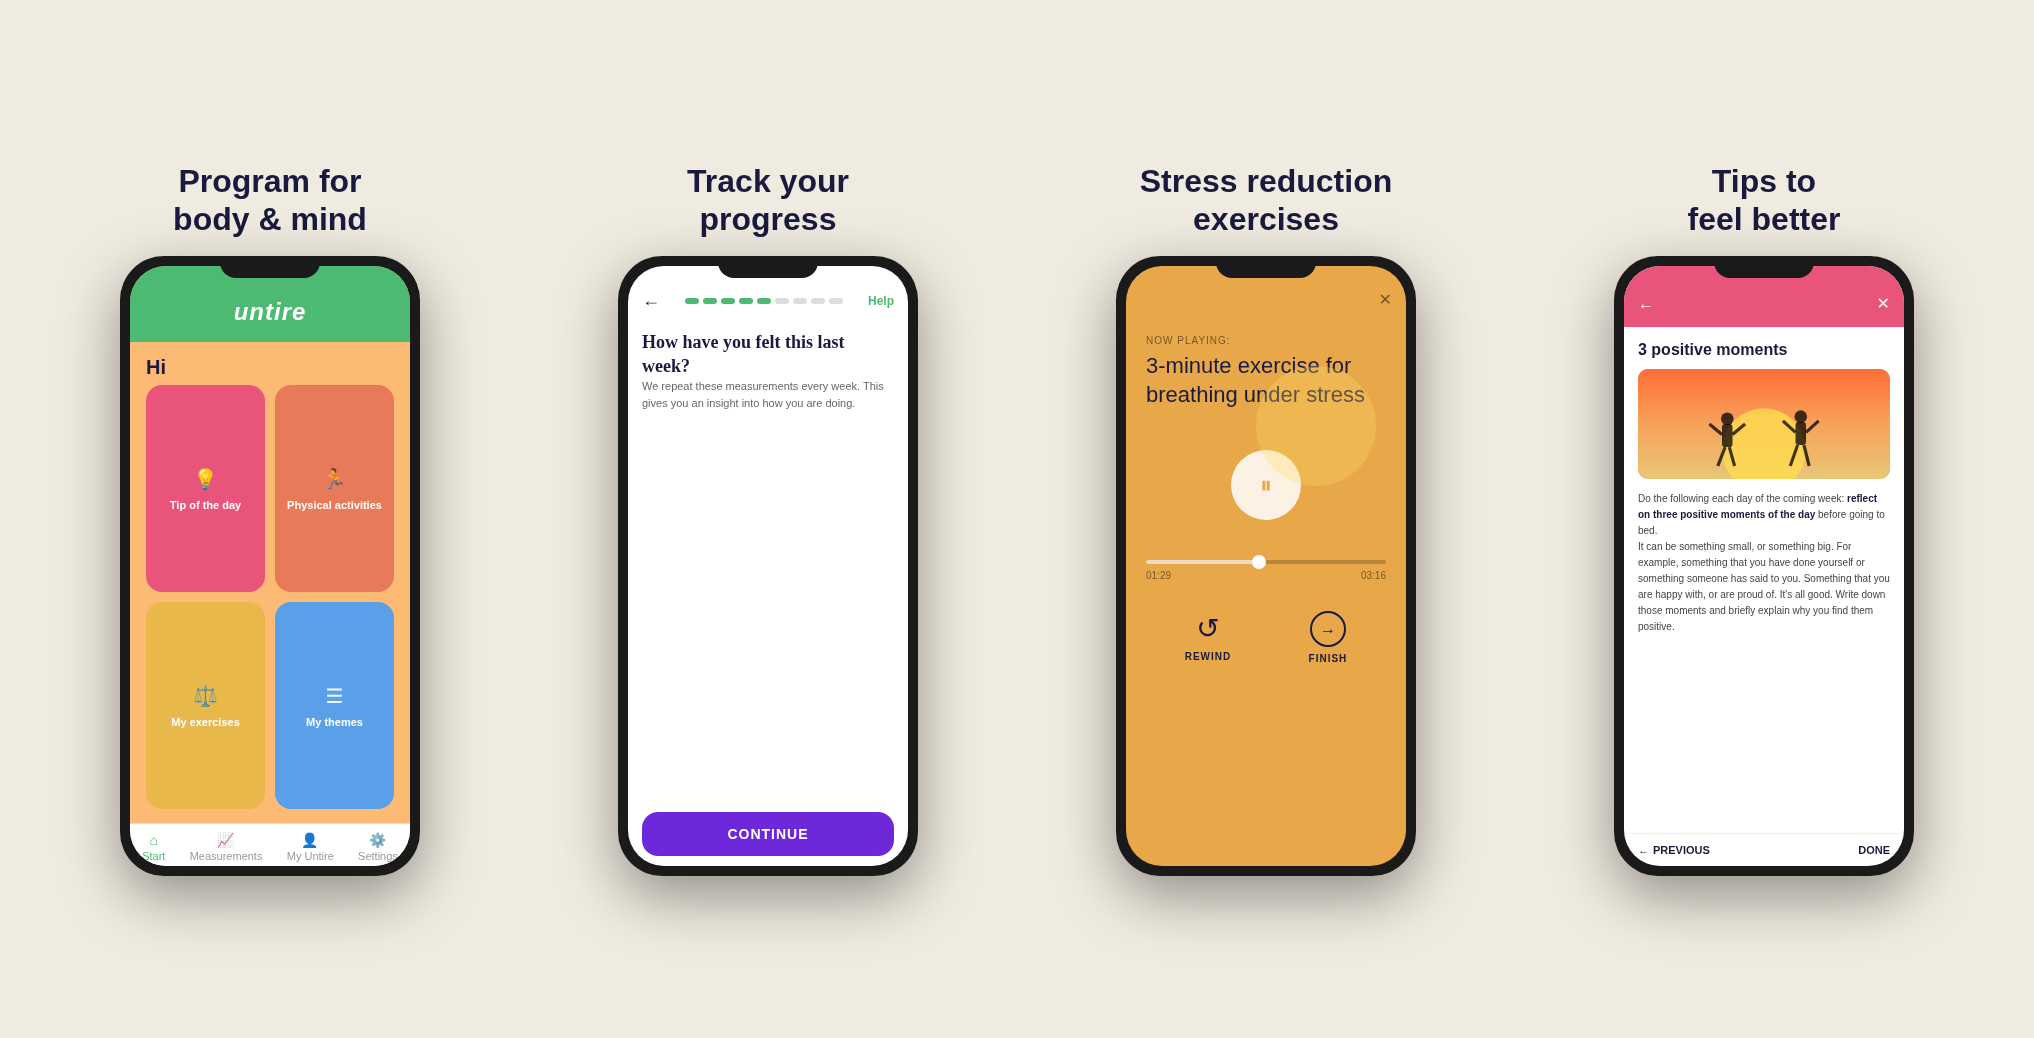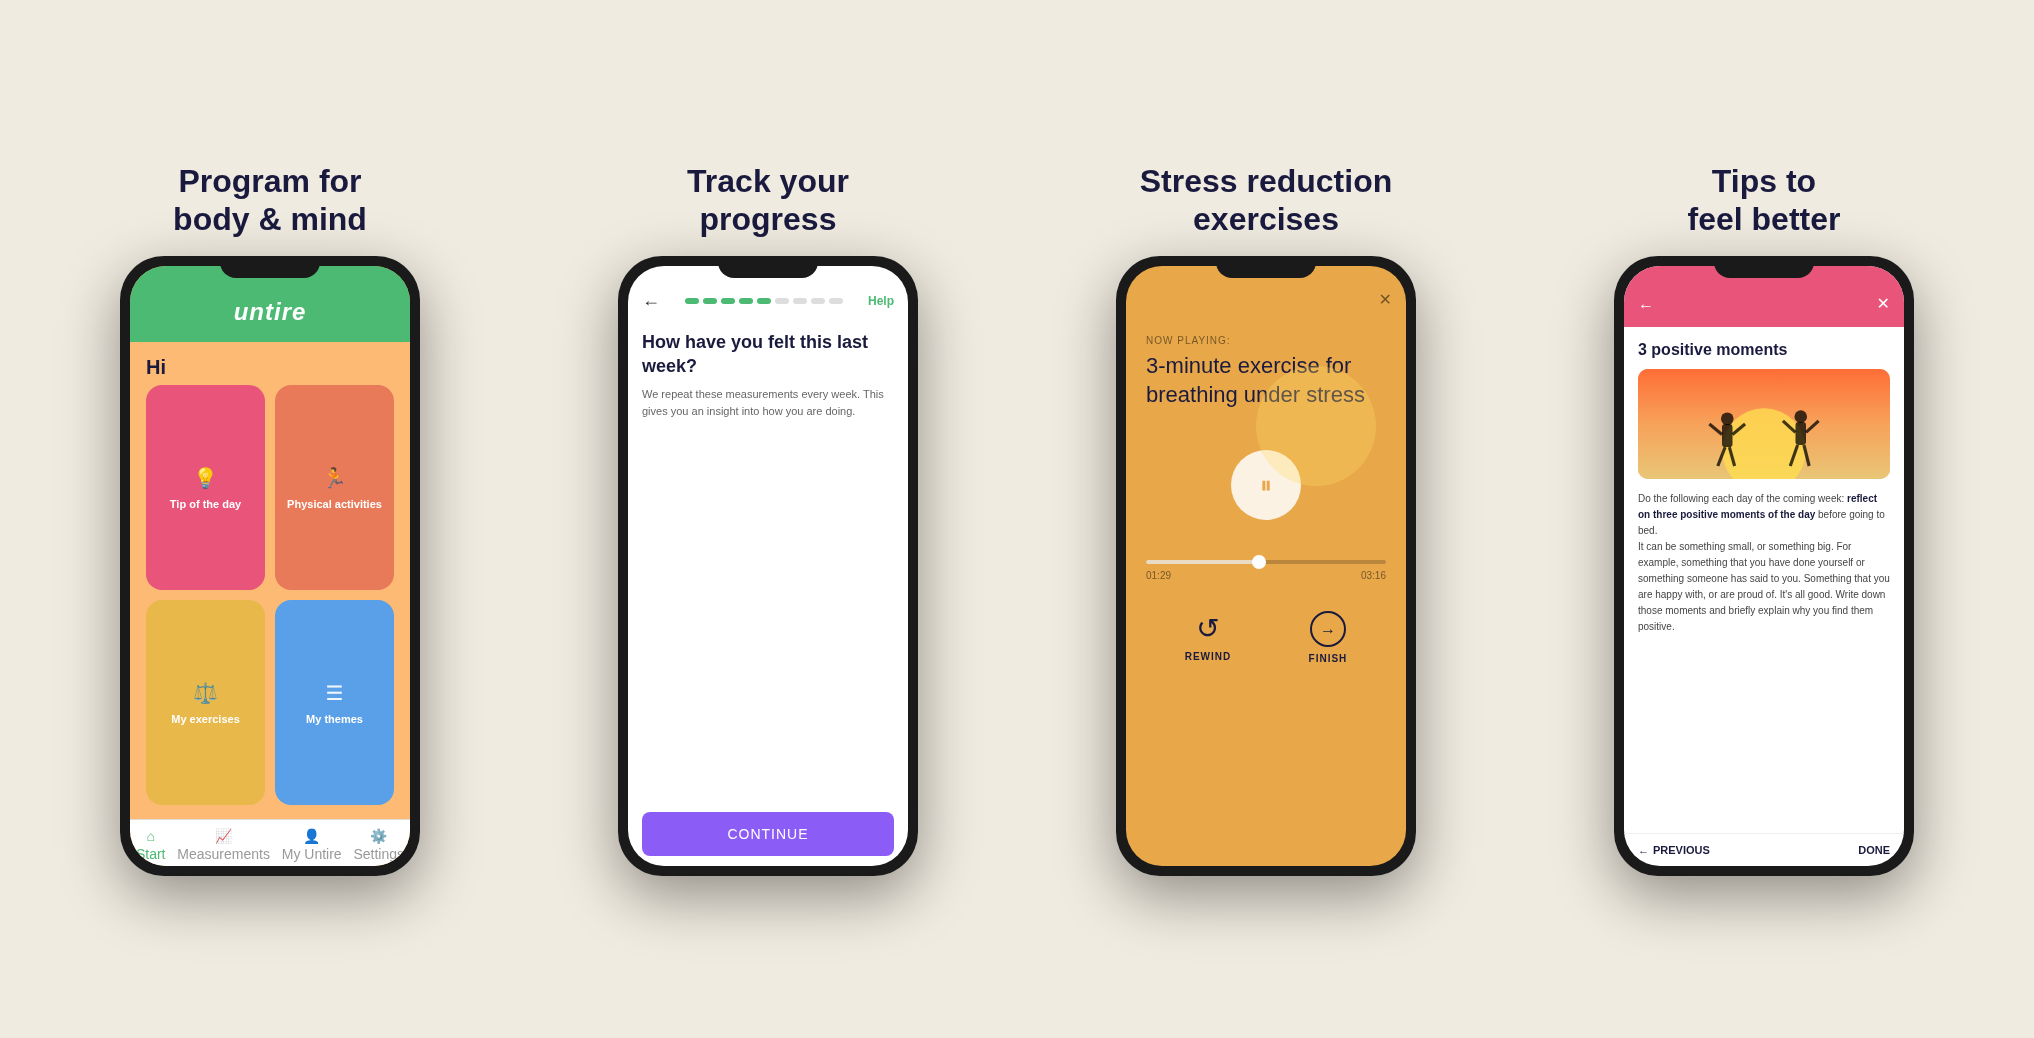--- a/index.html
+++ b/index.html
@@ -110,33 +110,33 @@
       border-top: 1px solid #e0ddd5;
       padding: 8px 0 4px;
       display: flex;
       justify-content: space-around;
       align-items: center;
       background: white;
     }
     .s1-nav-item { display: flex; flex-direction: column; align-items: center; gap: 2px; }
     .s1-nav-icon { font-size: 14px; color: #999; }
     .s1-nav-icon.active { color: #4cba72; }
-    .s1-nav-label { font-size: 14px; color: #999; }
+    .s1-nav-label { font-size: 11px; color: #999; }
     .s1-nav-label.active { color: #4cba72; }
 
     
     .screen2 { background: white; display: flex; flex-direction: column; height: 100%; padding-top: 24px; }
     .s2-top { display: flex; align-items: center; justify-content: space-between; padding: 0 14px; margin-bottom: 10px; }
     .s2-back { font-size: 18px; color: #333; cursor: pointer; }
     .s2-progress { display: flex; gap: 4px; }
     .s2-dot { width: 14px; height: 6px; border-radius: 3px; background: #4cba72; }
     .s2-dot.inactive { background: #ddd; }
     .s2-help { font-size: 12px; color: #4cba72; font-weight: 600; }
     .s2-body { padding: 10px 14px; flex: 1; display: flex; flex-direction: column; }
-    .s2-question { font-size: 18px; font-weight: 800; color: #1a1a3e; margin-bottom: 8px; line-height: 1.3; }
+    .s2-question { font-size: 18px; font-weight: 800; color: #1a1a3e; line-height: 1.3; font-family: Liberation Serif, serif; }
     .s2-desc { font-size: 11px; color: #666; line-height: 1.5; margin-bottom: 14px; }
     .s2-card {
       border: 1.5px solid #ddd;
       border-radius: 12px;
       padding: 12px;
       margin-bottom: 10px;
     }
     .s2-metric-label { font-size: 10px; font-weight: 700; color: #555; letter-spacing: 1px; margin-bottom: 8px; }
     .s2-metric-value { font-size: 24px; font-weight: 700; color: #4cba72; text-align: center; margin-bottom: 8px; }
     .s2-slider-track {
@@ -159,27 +159,27 @@
       width: 18px;
       height: 18px;
       background: #4cba72;
       border-radius: 50%;
       top: 50%;
       transform: translateY(-50%);
     }
     .s2-slider-labels { display: flex; justify-content: space-between; }
     .s2-slider-label { font-size: 9px; color: #999; }
     .s2-continue-btn {
-      background: #8b5cf6;
+      background: #6d28d9;
       color: white;
       border: none;
-      border-radius: 8px;
+      border-radius: 16px;
       padding: 14px;
       font-size: 14px;
-      font-weight: 400;
+      font-weight: 700;
       letter-spacing: 1px;
       cursor: pointer;
       margin-top: auto;
       width: 100%;
     }
 
     
     .screen3 { background: #e8a84a; display: flex; flex-direction: column; height: 100%; padding-top: 24px; }
     .s3-top { display: flex; align-items: center; justify-content: flex-end; padding: 0 14px; margin-bottom: 20px; }
     .s3-close { font-size: 16px; color: rgba(0,0,0,0.5); cursor: pointer; }

